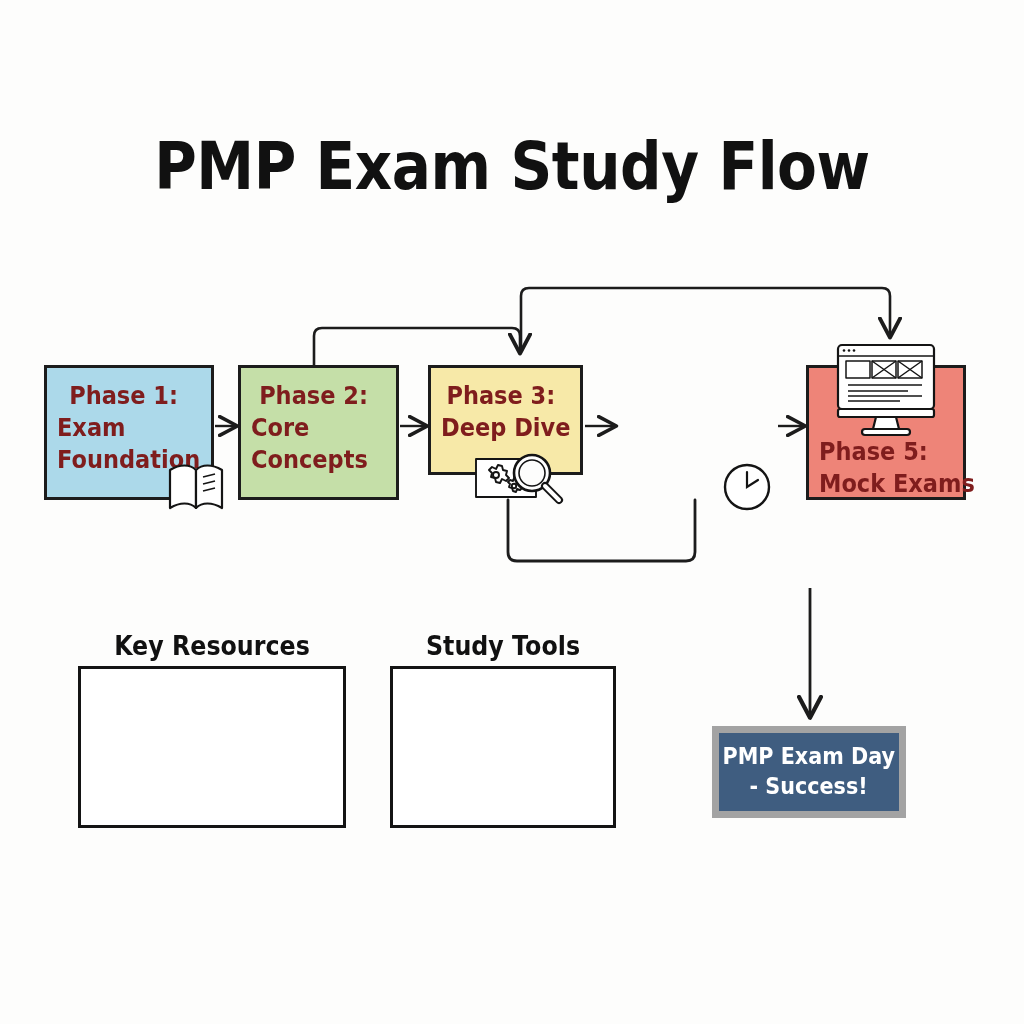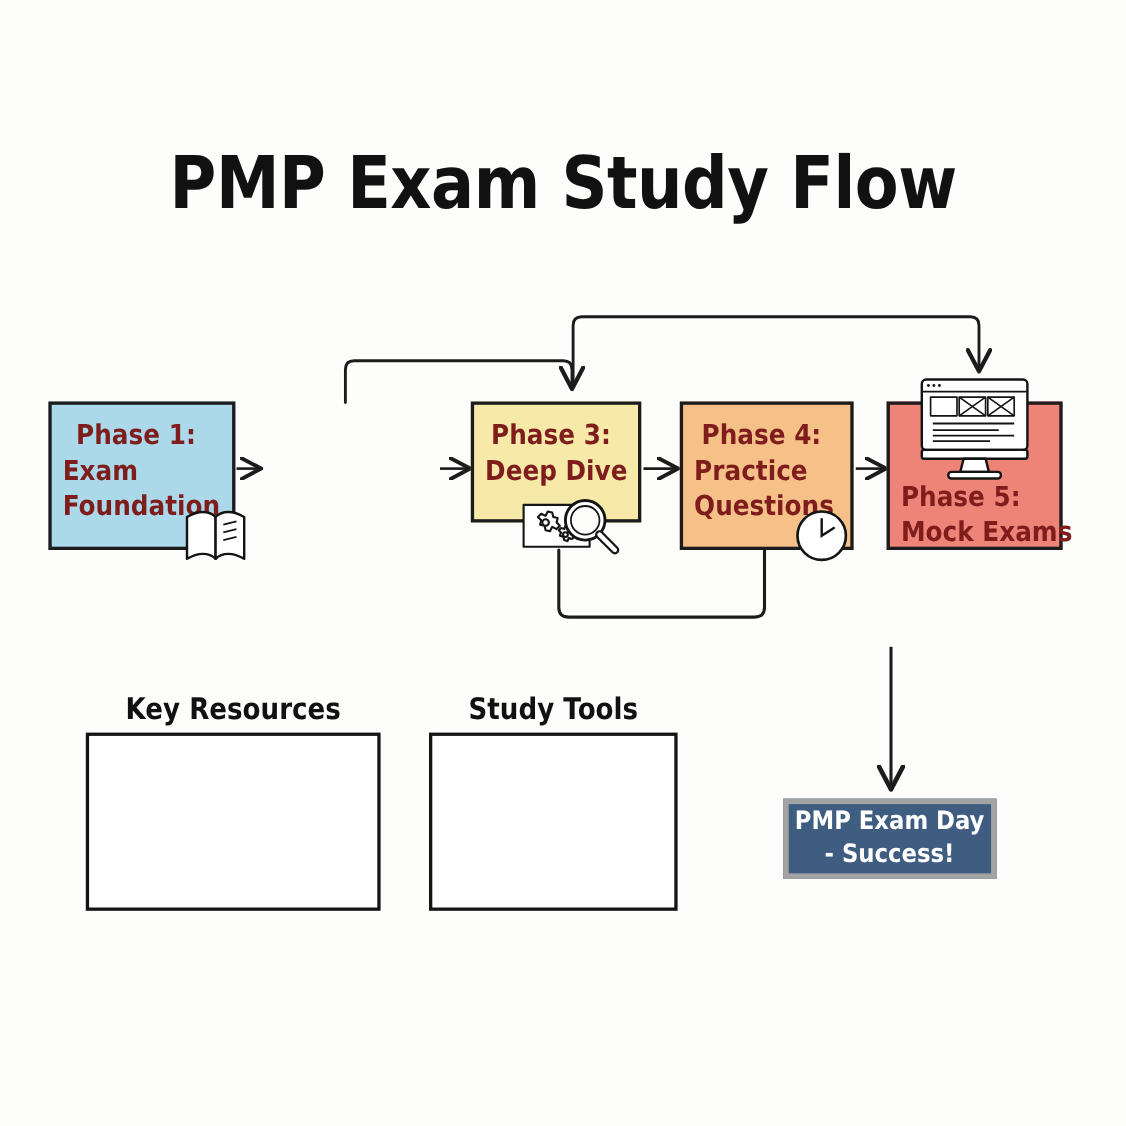--- a/index.html
+++ b/index.html
@@ -99,23 +99,23 @@
     flex: 0 0 42px;
     display: block;
   }
 
   
   #final-box {
     position: absolute;
     left: 712px;
     top: 726px;
     width: 194px;
-    height: 73px;
+    height: 92px;
     background: #3f5d80;
-    border: 5px solid #a3a3a3;
+    border: 7px solid #a3a3a3;
     box-sizing: border-box;
     z-index: 3;
     color: #ffffff;
     font-family: "DejaVu Sans", sans-serif;
     font-weight: 700;
     font-size: 23px;
     line-height: 1.3;
     display: flex;
     flex-direction: column;
     justify-content: center;
@@ -170,35 +170,35 @@
   </svg>
 
   <div class="phase-box" id="pbox1" style="left: 44px; top: 365px; width: 170px; height: 135px; background: rgb(172, 217, 234);">
     <div class="ptext" style="font-size:25px;">
       <span class="ln center">Phase 1:</span>
       <span class="ln">Exam</span>
       <span class="ln">Foundation</span>
     </div>
   </div>
 
+  <div class="phase-box" id="pbox2" style="left: 238px; top: 365px; width: 161px; height: 135px; background: rgb(197, 223, 168);">
+    <div class="ptext" style="font-size:25px;">
+      <span class="ln center">Phase 2:</span>
+      <span class="ln">Core</span>
+      <span class="ln">Concepts</span>
+    </div>
+  </div>
 
   <div class="phase-box" id="pbox3" style="left: 428px; top: 365px; width: 155px; height: 110px; background: rgb(247, 233, 168);">
     <div class="ptext" style="font-size:25px;">
       <span class="ln center">Phase 3:</span>
       <span class="ln">Deep Dive</span>
     </div>
   </div>
 
-  <div class="phase-box" id="pbox4" style="left: 618px; top: 365px; width: 158px; height: 135px; background: rgb(246, 193, 136);">
-    <div class="ptext" style="font-size:25px;">
-      <span class="ln center">Phase 4:</span>
-      <span class="ln">Practice</span>
-      <span class="ln">Questions</span>
-    </div>
-  </div>
 
   <div class="phase-box" id="pbox5" style="left: 806px; top: 365px; width: 160px; height: 135px; background: rgb(238, 132, 120);">
     <div class="ptext" style="font-size:25px; top:68px;">
       <span class="ln">Phase 5:</span>
       <span class="ln">Mock Exams</span>
     </div>
   </div>
 
   <div class="panel-title" style="left:78px; top:630px; width:268px;">Key Resources</div>
   <div class="panel" id="kr-panel" style="left:78px; top:666px; width:268px; height:162px;"></div>

